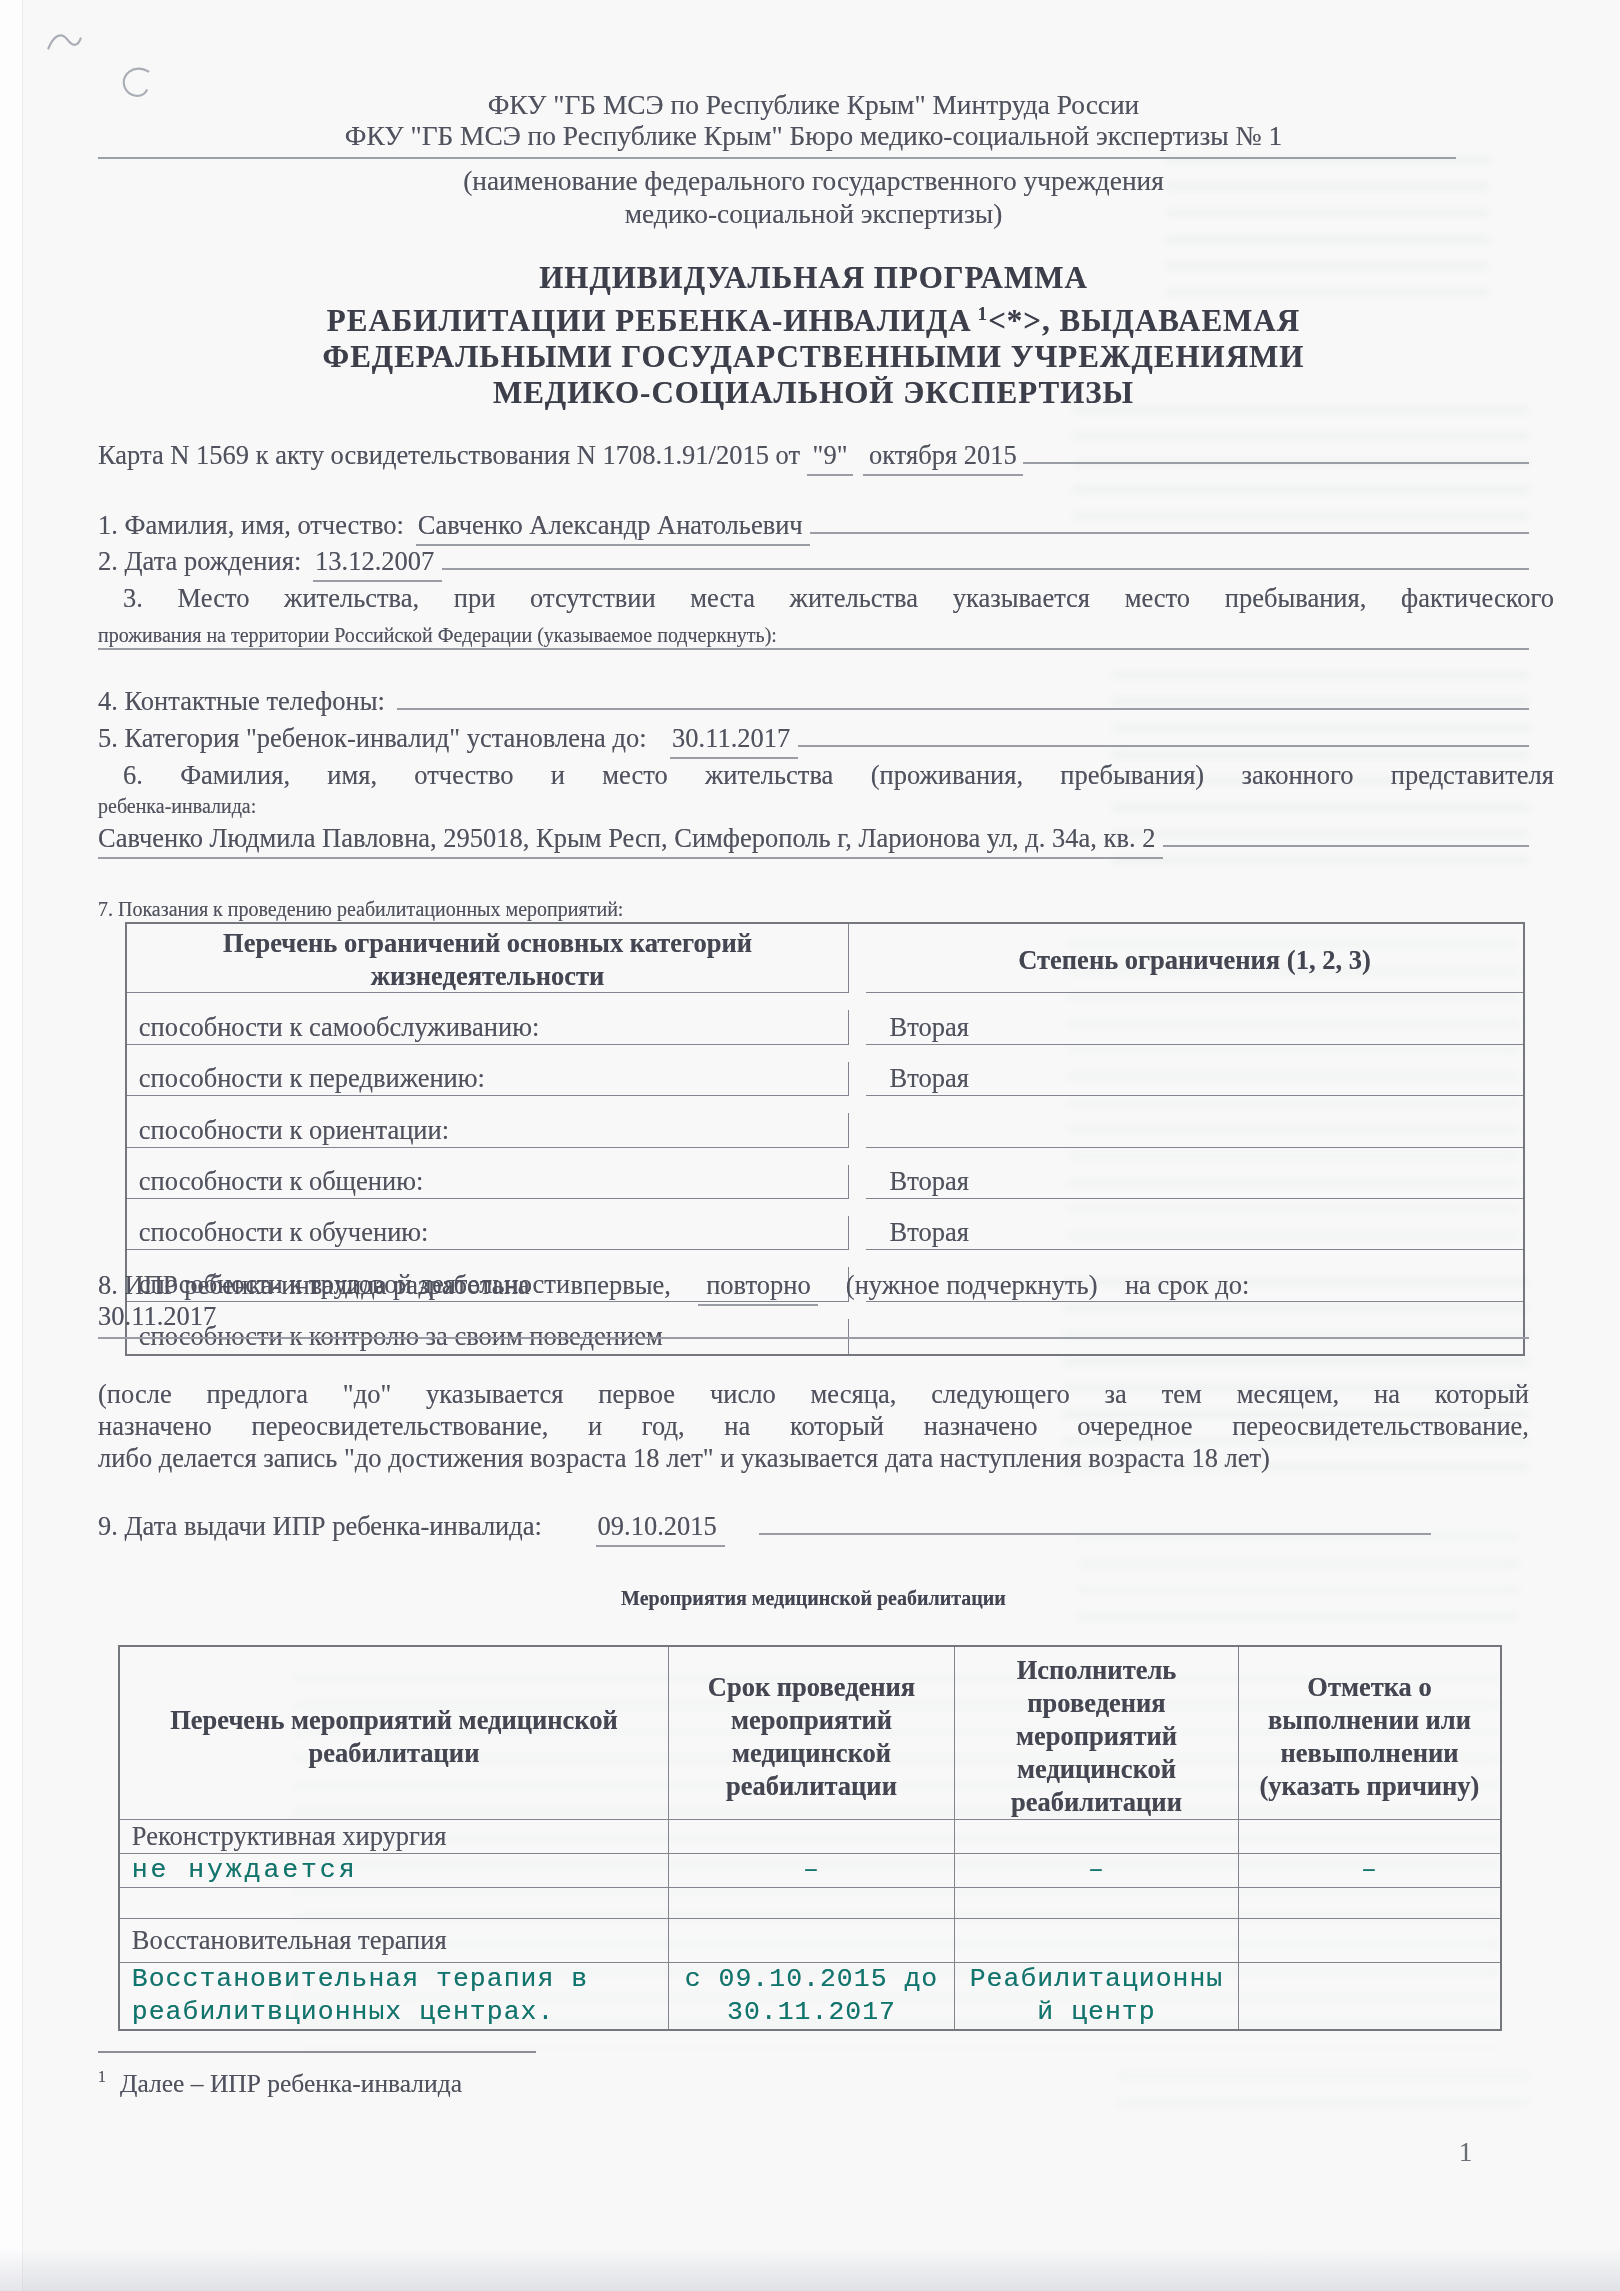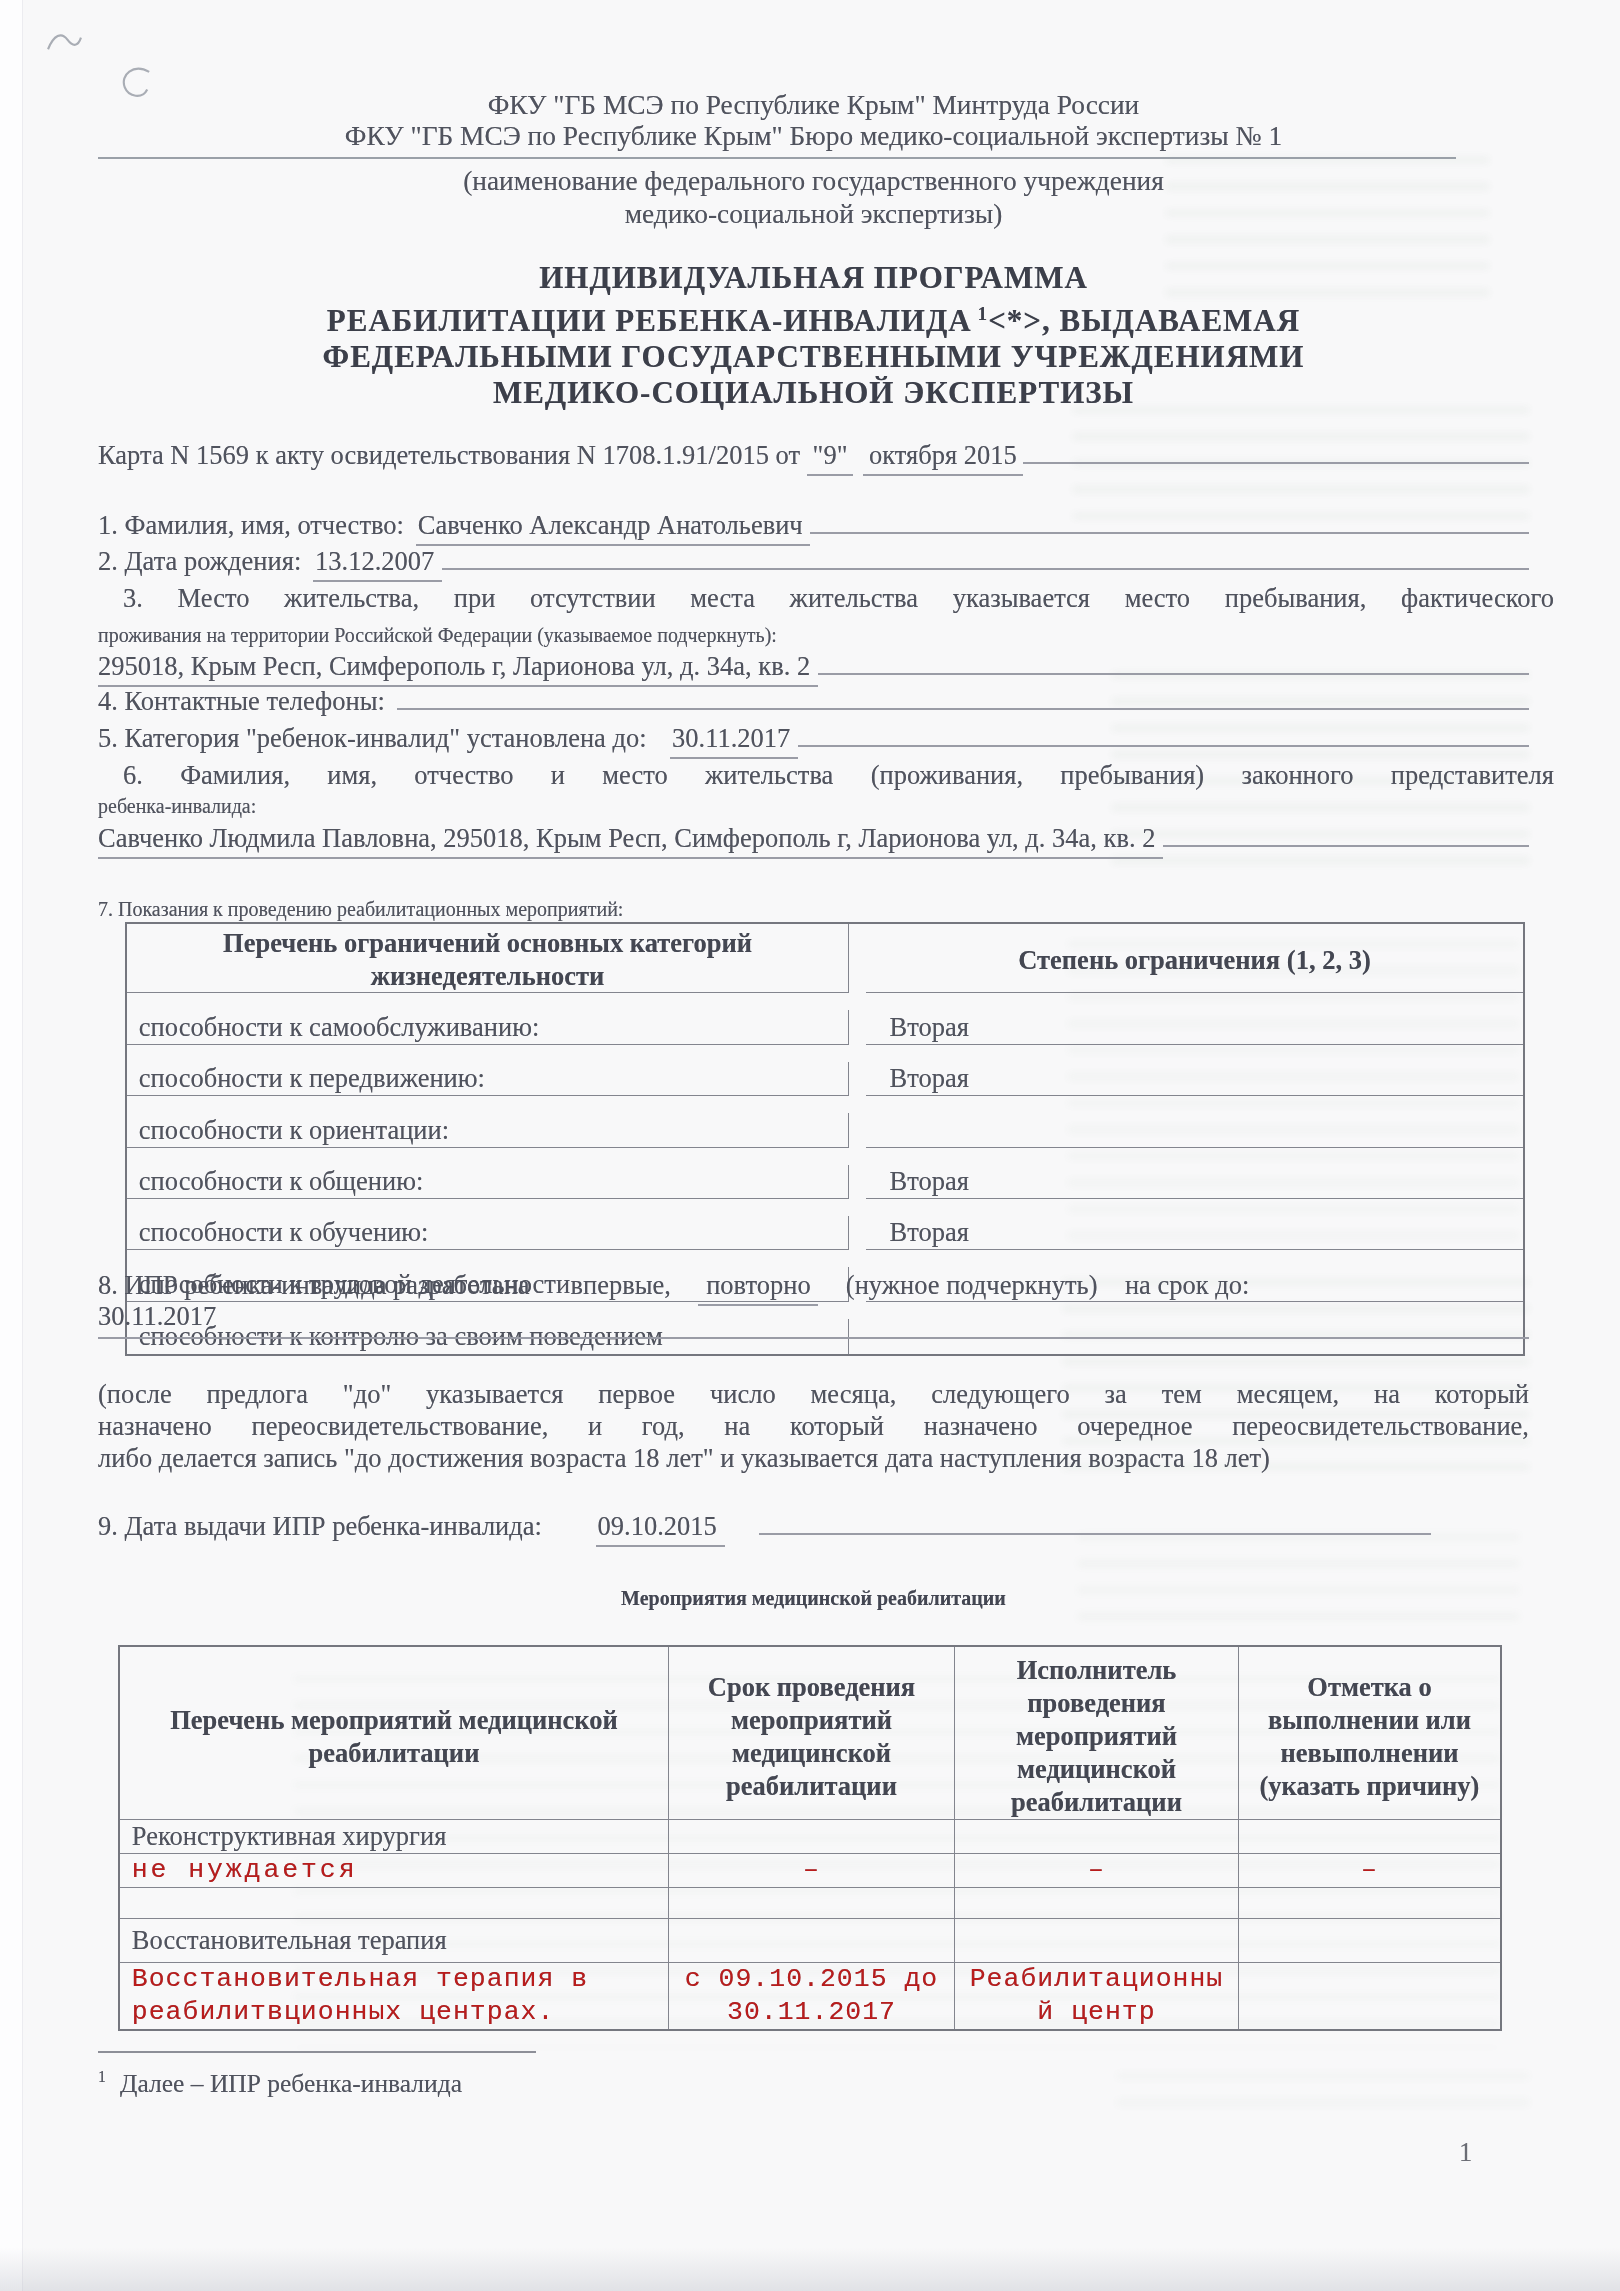--- a/index.html
+++ b/index.html
@@ -51,21 +51,21 @@
   .th{font-weight:bold;text-align:center;justify-content:flex-start;padding-top:4.9px;color:#43465१;}
   .th{color:#444752;}
   .cell-l{padding-left:11.8px;justify-content:center;text-align:left;}
   .cell-c{text-align:center;}
   .t7{left:125px;top:922px;grid-template-columns:722px 657px;
       grid-template-rows:69px 35px 34px 35px 34px 34px 35px 35px;gap:17px;}
   .t7 .deg{padding-left:23.5px;}
   .t2{left:118px;top:1645px;grid-template-columns:549px 286px 284px 261px;
       grid-template-rows:173px 34px 34px 31px 44px 66px;}
   .t2 .body{white-space:pre-line;}
-  .mono{font-family:"Liberation Mono","DejaVu Sans Mono",monospace;font-size:24.5px;color:#b91c1c;letter-spacing:1px;line-height:29px;}
+  .mono{font-family:"Liberation Mono","DejaVu Sans Mono",monospace;font-size:24.5px;color:#0f766e;letter-spacing:1px;line-height:29px;}
   
   .h2sec{font-weight:bold;text-align:center;color:#434652;}
   .footrule{left:98px;top:2051px;width:438px;border-top:2px solid #8d8f98;}
   .footnote{left:98px;top:2060px;width:882px;font-size:25.5px;line-height:33px;}
   .pagenum{left:1436px;top:2137px;width:59px;text-align:center;font-size:26.5px;color:#6b6d75;}
   .penmark{stroke:#8f949d;stroke-width:2.2;fill:none;opacity:.75;}
 </style>
 </head>
 <body>
 
@@ -116,21 +116,20 @@
     <span class="fill"></span>
   </div>
   <div class="abs fline" style="top:543px;">
     <span>2. Дата рождения:</span>
     <span class="ul val">13.12.2007</span>
     <span class="fill"></span>
   </div>
   <div class="abs stretch" style="top:580px;">3. Место жительства, при отсутствии места жительства указывается место пребывания, фактического</div>
   <div class="abs plain" style="top:617px;">проживания на территории Российской Федерации (указываемое подчеркнуть):</div>
   <div class="abs fline" style="top:648px;">
-    <span class="ul" style="padding-right:7.8px;">295018, Крым Респ, Симферополь г, Ларионова ул, д. 34а, кв. 2</span>
     <span class="fill"></span>
   </div>
   <div class="abs fline" style="top:683px;">
     <span>4. Контактные телефоны:</span>
     <span class="fill" style="margin-left:11.8px;"></span>
   </div>
   <div class="abs fline" style="top:720px;">
     <span>5. Категория "ребенок-инвалид" установлена до:</span>
     <span class="ul val" style="margin-left:23.5px;">30.11.2017</span>
     <span class="fill"></span>

